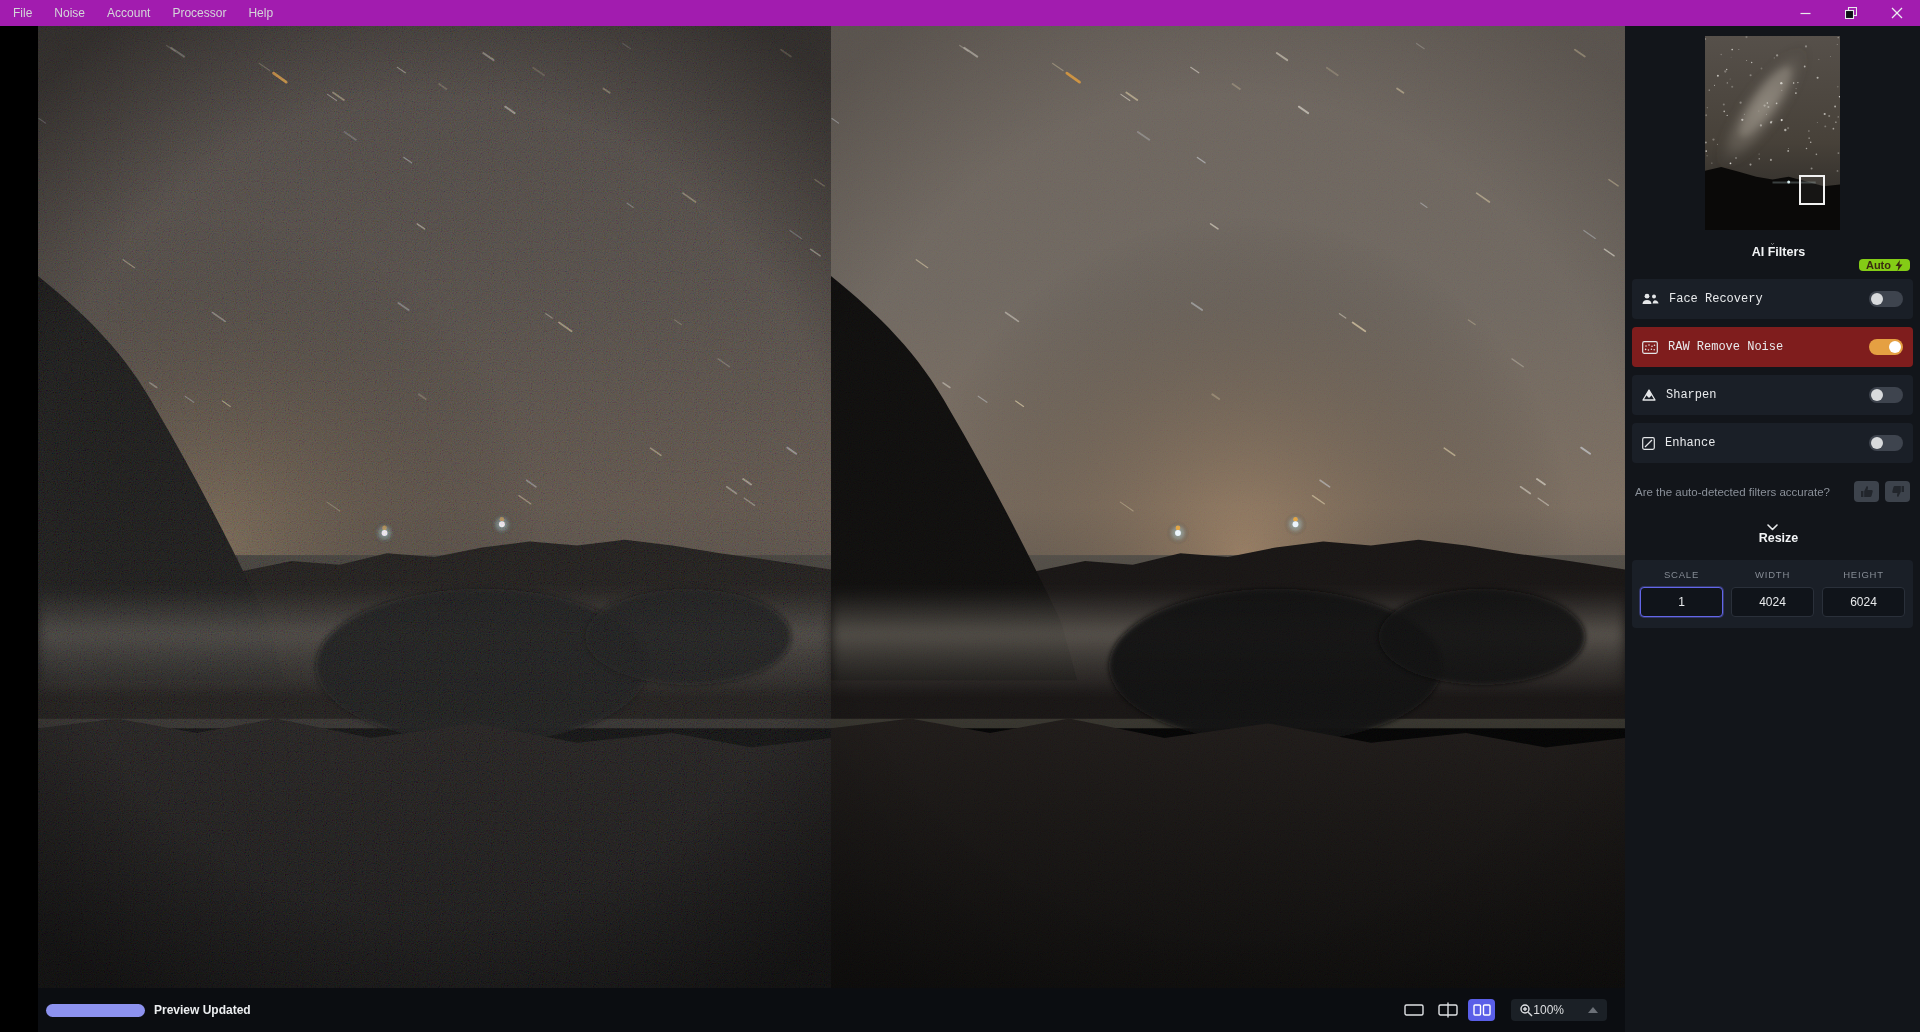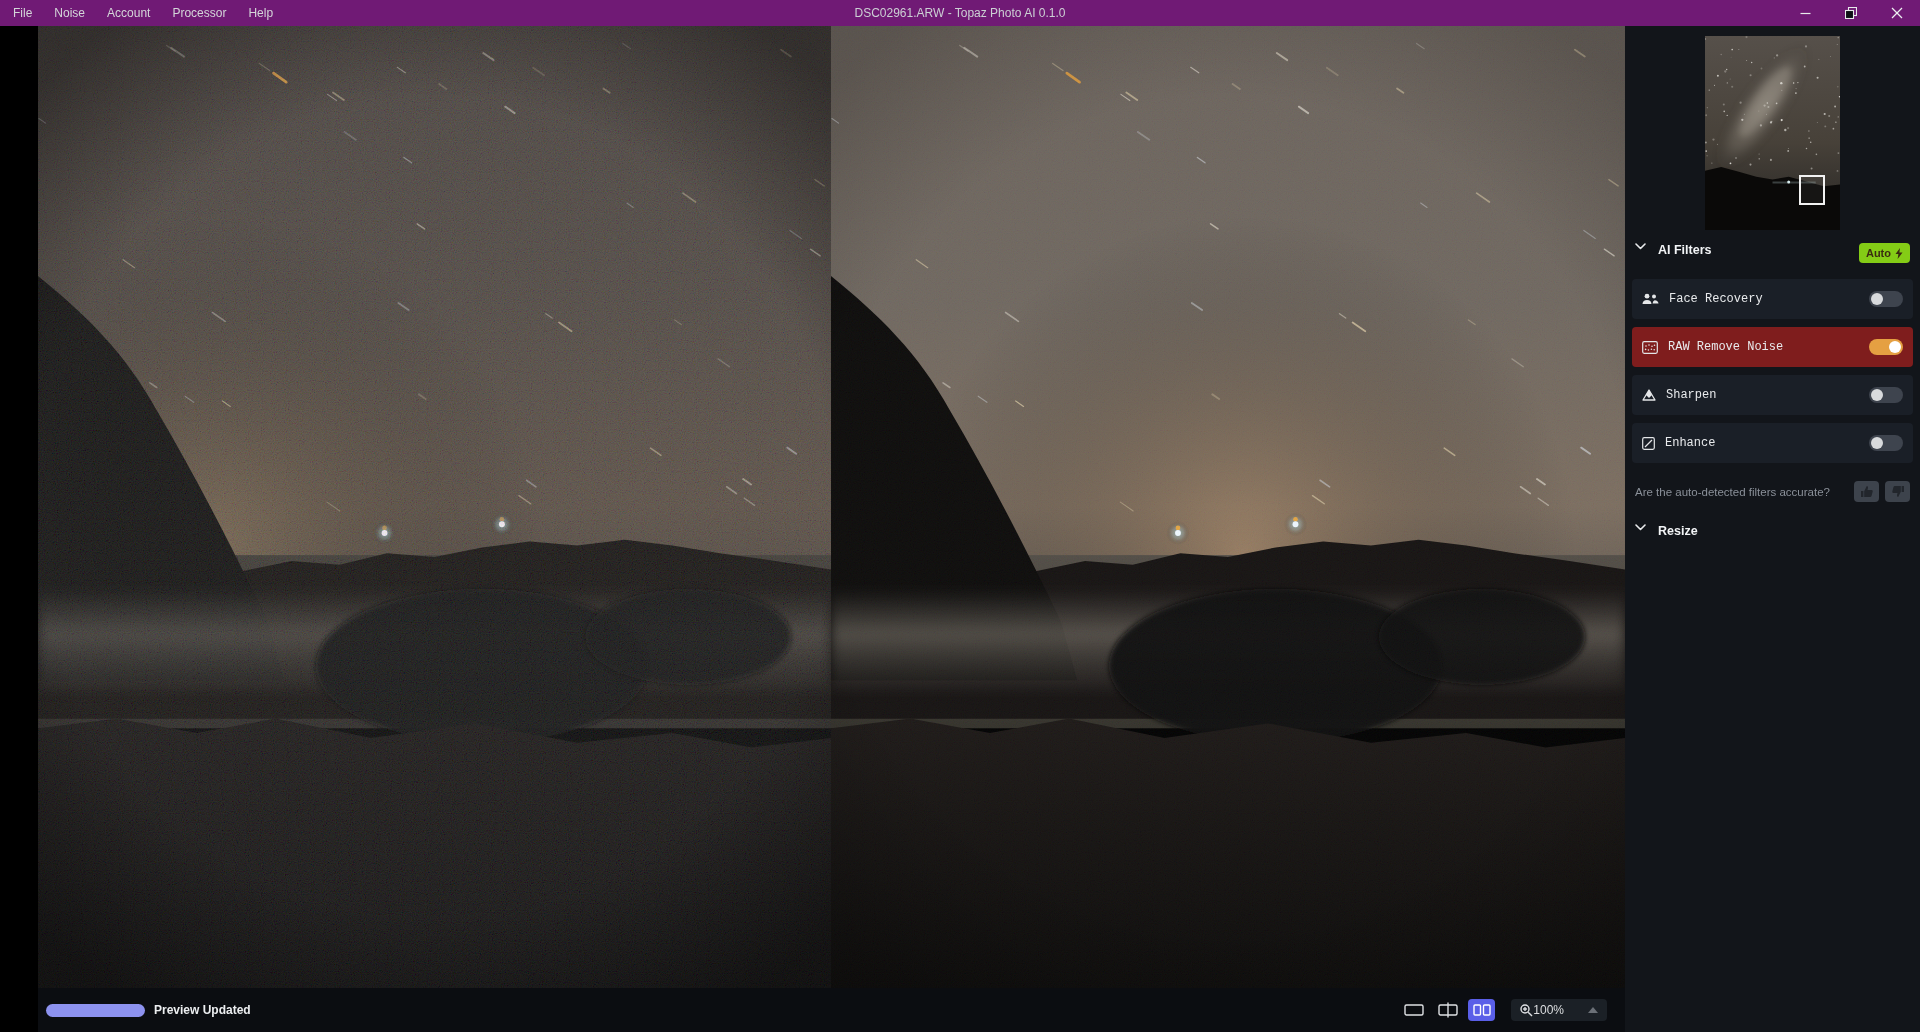--- a/index.html
+++ b/index.html
@@ -1,21 +1,21 @@
 <!DOCTYPE html>
 <html><head>
 <meta charset="utf-8">
 <style>
   * { margin:0; padding:0; box-sizing:border-box; }
   html,body { width:1920px; height:1032px; overflow:hidden; background:#000;
     font-family:"Liberation Sans", sans-serif; }
   .window { width:1920px; height:1032px; display:flex; flex-direction:column; background:#000; }
 
   
-  .titlebar { height:26px; background:#701a75; display:flex; align-items:center; position:relative; flex:0 0 26px; }
+  .titlebar { height:26px; background:#a21caf; display:flex; align-items:center; position:relative; flex:0 0 26px; }
   .menus { display:flex; align-items:center; padding-left:2px; }
   .menu-item { color:#d4d6d9; font-size:12px; padding:0 11px; height:26px; line-height:26px; cursor:default; }
   .win-title { position:absolute; left:0; right:0; text-align:center; color:#ccd0d4; font-size:12px; pointer-events:none; }
   .win-controls { margin-left:auto; display:flex; height:26px; }
   .win-btn { width:46px; height:26px; display:flex; align-items:center; justify-content:center; }
   .win-btn svg { display:block; }
 
   
   .body { flex:1; display:flex; min-height:0; }
   .main-col { width:1625px; display:flex; flex-direction:column; min-width:0;padding-left:38px; }
@@ -36,21 +36,21 @@
   .zoom-label { color:#dcdee0; font-size:12px; }
   .zoom-caret { margin-left:24px; width:0; height:0; border-left:5px solid transparent; border-right:5px solid transparent; border-bottom:6px solid #6b7077; }
 
   
   .sidebar { width:295px; background:#12151a; display:flex; flex-direction:column; }
   .thumb-wrap { width:135px; height:194px; margin:10px auto 0; position:relative; background:#2a2824; }
   .thumb-wrap svg { width:100%; height:100%; display:block; }
   .thumb-viewport { position:absolute; left:94px; top:139px; width:26px; height:30px; border:2px solid #f2f2f2; background:rgba(255,255,255,0.05); }
 
   .side-content { padding:0 7px; display:flex; flex-direction:column; flex:1; min-height:0; }
-  .section-header { display:flex; height:28px; margin-top:13px; padding:0 3px; }
+  .section-header { display:flex; align-items:center; height:28px; margin-top:13px; padding:0 3px;flex-direction:column; }
   .section-title { color:#f2f4f6; font-size:12.5px; font-weight:600; margin-left:12px; }
   .auto-btn { margin-left:auto; background:#84cc16; border-radius:4px; height:20px; display:flex; align-items:center; padding:0 7px; }
   .auto-btn span { color:#3a2c10; font-size:11px; font-weight:600; }
   .auto-btn svg { margin-left:4px; }
 
   .filter-row { height:40px; border-radius:4px; background:#1a1f27; display:flex; align-items:center; padding:0 10px; margin-top:8px;font-family:Liberation Mono, monospace; }
   .filter-row.selected { background:#7f1d1d; }
   .filter-label { color:#e8eaec; font-size:12px; margin-left:10px; }
   .toggle { margin-left:auto; width:34px; height:16px; border-radius:8px; background:#3e444e; position:relative; flex:0 0 auto; }
   .toggle .knob { position:absolute; top:2px; left:2px; width:12px; height:12px; border-radius:50%; background:#d8dadc; }
@@ -78,21 +78,20 @@
 <div class="window">
 
   <div class="titlebar">
     <div class="menus">
       <div class="menu-item">File</div>
       <div class="menu-item">Noise</div>
       <div class="menu-item">Account</div>
       <div class="menu-item">Processor</div>
       <div class="menu-item">Help</div>
     </div>
-    <div class="win-title">DSC02961.ARW - Topaz Photo AI 0.1.0</div>
     <div class="win-controls">
       <div class="win-btn">
         <svg width="11" height="11" viewBox="0 0 11 11">
             <line x1="0.5" y1="5.5" x2="10.5" y2="5.5" stroke="#e8eaec" stroke-width="1.2"></line>
           </svg>
       </div>
       <div class="win-btn">
         <svg width="12" height="12" viewBox="0 0 12 12">
           <rect x="3.5" y="0.5" width="8" height="8" fill="none" stroke="#e8eaec" stroke-width="1.1"></rect>
           <rect x="0.5" y="3.5" width="8" height="8" fill="#0d1015" stroke="#e8eaec" stroke-width="1.1"></rect>
@@ -570,18 +569,32 @@
           </div>
         </div>
 
         <div class="section-header" style="margin-top:22px;">
           <svg width="11" height="7" viewBox="0 0 11 7">
             <polyline points="1,1 5.5,5.5 10,1" fill="none" stroke="#e8eaec" stroke-width="1.6" stroke-linecap="round" stroke-linejoin="round"></polyline>
           </svg>
           <span class="section-title">Resize</span>
         </div>
 
+        <div class="resize-card">
+          <div class="resize-field focused">
+            <div class="resize-label">SCALE</div>
+            <input class="resize-input" type="text" value="1" style="">
+          </div>
+          <div class="resize-field">
+            <div class="resize-label">WIDTH</div>
+            <input class="resize-input" type="text" value="4024" style="">
+          </div>
+          <div class="resize-field">
+            <div class="resize-label">HEIGHT</div>
+            <input class="resize-input" type="text" value="6024" style="">
+          </div>
+        </div>
 
         <div class="side-spacer"></div>
       </div>
     </div>
   </div>
 </div>
 
 </body></html>

